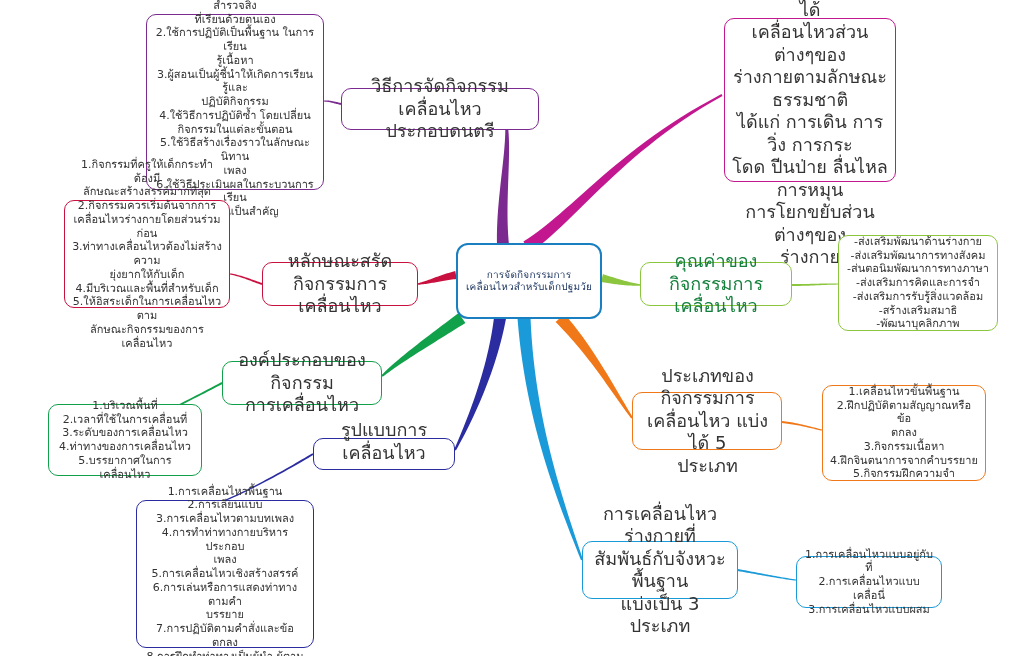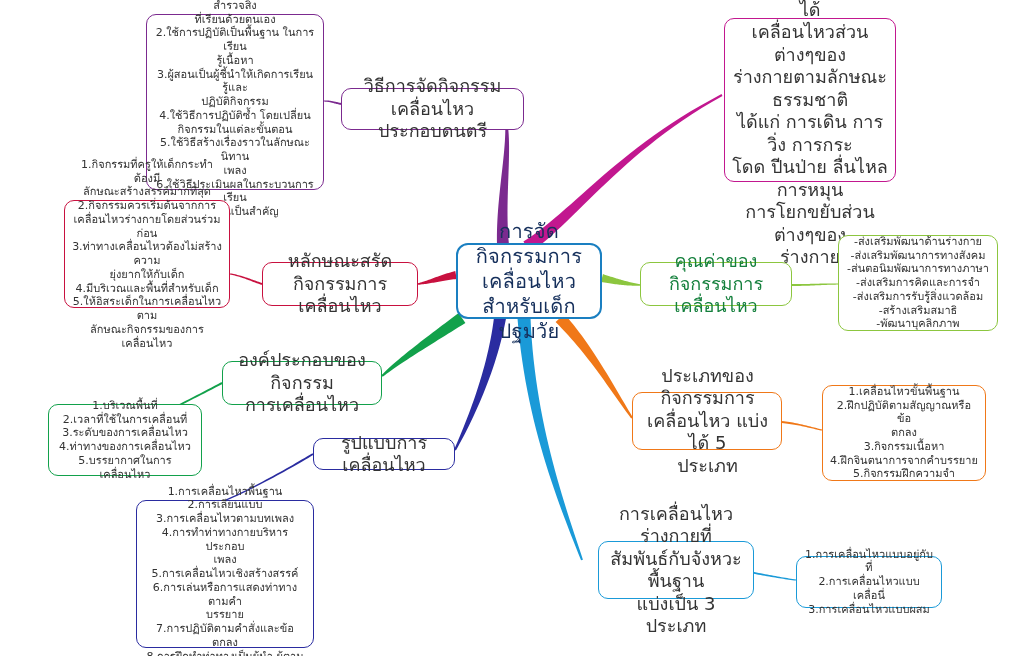--- a/index.html
+++ b/index.html
@@ -23,21 +23,21 @@
     line-height:1.25;
     display:flex;
     align-items:center;
     justify-content:center;
     padding:5px 7px;
     white-space:pre-line;
   }
   .node.leaf{font-size:11px;}
   .node.topic{font-size:18px;}
   .node.center{
-    font-size:20px;
+    font-size:10px;
     border-width:2.5px;
     border-radius:12px;
     color:#16305c;
     font-weight:normal;
     letter-spacing:.2px;
   }
 </style>
 </head>
 <body>
 
@@ -63,21 +63,21 @@
       <div class="node center" style="left: 456px; top: 243px; width: 146px; height: 76px; border-color: rgb(26, 127, 193); color: rgb(22, 48, 92);"><span>การจัดกิจกรรมการ
 เคลื่อนไหวสำหรับเด็กปฐมวัย</span></div>
       <div class="node topic" style="left: 724px; top: 18px; width: 172px; height: 164px; border-color: rgb(194, 23, 143); color: rgb(51, 51, 51);"><span>การเคลื่อนไหว หมายถึง
 กิจกรรมที่จัดให้เด็กได้
 เคลื่อนไหวส่วนต่างๆของ
 ร่างกายตามลักษณะธรรมชาติ
 ได้แก่ การเดิน การวิ่ง การกระ
 โดด ปีนป่าย ลื่นไหล การหมุน
 การโยกขยับส่วนต่างๆของ
 ร่างกาย</span></div>
-      <div class="node topic" style="left: 341px; top: 88px; width: 183px; height: 42px; border-color: rgb(123, 42, 143); color: rgb(51, 51, 51);"><span>วิธีการจัดกิจกรรมเคลื่อนไหว
+      <div class="node topic" style="left: 341px; top: 88px; width: 198px; height: 42px; border-color: rgb(123, 42, 143); color: rgb(51, 51, 51);"><span>วิธีการจัดกิจกรรมเคลื่อนไหว
 ประกอบดนตรี</span></div>
       <div class="node leaf" style="left: 146px; top: 14px; width: 178px; height: 176px; border-color: rgb(123, 42, 143); color: rgb(51, 51, 51);"><span>1.เปิดโอกาสให้ผู้เรียนค้นคว้า สำรวจสิ่ง
 ที่เรียนด้วยตนเอง
 2.ใช้การปฏิบัติเป็นพื้นฐาน ในการเรียน
 รู้เนื้อหา
 3.ผู้สอนเป็นผู้ชี้นำให้เกิดการเรียนรู้และ
 ปฏิบัติกิจกรรม
 4.ใช้วิธีการปฏิบัติซ้ำ โดยเปลี่ยน
 กิจกรรมในแต่ละขั้นตอน
 5.ใช้วิธีสร้างเรื่องราวในลักษณะนิทาน
@@ -113,31 +113,31 @@
 5.บรรยากาศในการเคลื่อนไหว</span></div>
       <div class="node topic" style="left: 632px; top: 392px; width: 150px; height: 58px; border-color: rgb(240, 120, 24); color: rgb(51, 51, 51); padding-left: 8px;"><span>ประเภทของกิจกรรมการ
 เคลื่อนไหว แบ่งได้ 5
 ประเภท</span></div>
       <div class="node leaf" style="left: 822px; top: 385px; width: 164px; height: 96px; border-color: rgb(240, 120, 24); color: rgb(51, 51, 51);"><span>1.เคลื่อนไหวขั้นพื้นฐาน
 2.ฝึกปฏิบัติตามสัญญาณหรือข้อ
 ตกลง
 3.กิจกรรมเนื้อหา
 4.ฝึกจินตนาการจากคำบรรยาย
 5.กิจกรรมฝึกความจำ</span></div>
-      <div class="node topic" style="left: 313px; top: 438px; width: 142px; height: 32px; border-color: rgb(42, 44, 160); color: rgb(51, 51, 51);"><span>รูปแบบการเคลื่อนไหว</span></div>
+      <div class="node topic" style="left: 313px; top: 438px; width: 142px; height: 32px; border-color: rgb(42, 44, 160); color: rgb(51, 51, 51); align-items: flex-end;"><span>รูปแบบการเคลื่อนไหว</span></div>
       <div class="node leaf" style="left: 136px; top: 500px; width: 178px; height: 148px; border-color: rgb(42, 44, 160); color: rgb(51, 51, 51);"><span>1.การเคลื่อนไหวพื้นฐาน
 2.การเลียนแบบ
 3.การเคลื่อนไหวตามบทเพลง
 4.การทำท่าทางกายบริหารประกอบ
 เพลง
 5.การเคลื่อนไหวเชิงสร้างสรรค์
 6.การเล่นหรือการแสดงท่าทางตามคำ
 บรรยาย
 7.การปฏิบัติตามคำสั่งและข้อตกลง
 8.การฝึกทำท่าทางเป็นผู้นำ ผู้ตาม</span></div>
-      <div class="node topic" style="left: 582px; top: 541px; width: 156px; height: 58px; border-color: rgb(26, 154, 216); color: rgb(51, 51, 51); margin-left: 16px;"><span>การเคลื่อนไหวร่างกายที่
+      <div class="node topic" style="left: 582px; top: 541px; width: 156px; height: 58px; border-color: rgb(26, 154, 216); color: rgb(51, 51, 51);"><span>การเคลื่อนไหวร่างกายที่
 สัมพันธ์กับจังหวะพื้นฐาน
 แบ่งเป็น 3 ประเภท</span></div>
       <div class="node leaf" style="left: 796px; top: 556px; width: 146px; height: 52px; border-color: rgb(26, 154, 216); color: rgb(51, 51, 51);"><span>1.การเคลื่อนไหวแบบอยู่กับที่
 2.การเคลื่อนไหวแบบเคลื่อนี่
 3.การเคลื่อนไหวแบบผสม</span></div>
     </div>
 </div>
 
 </body></html>

